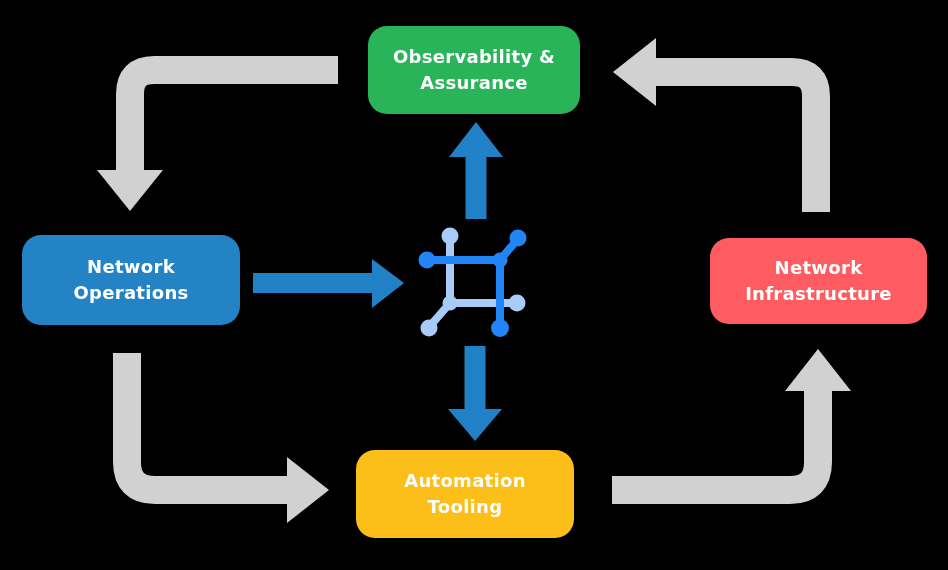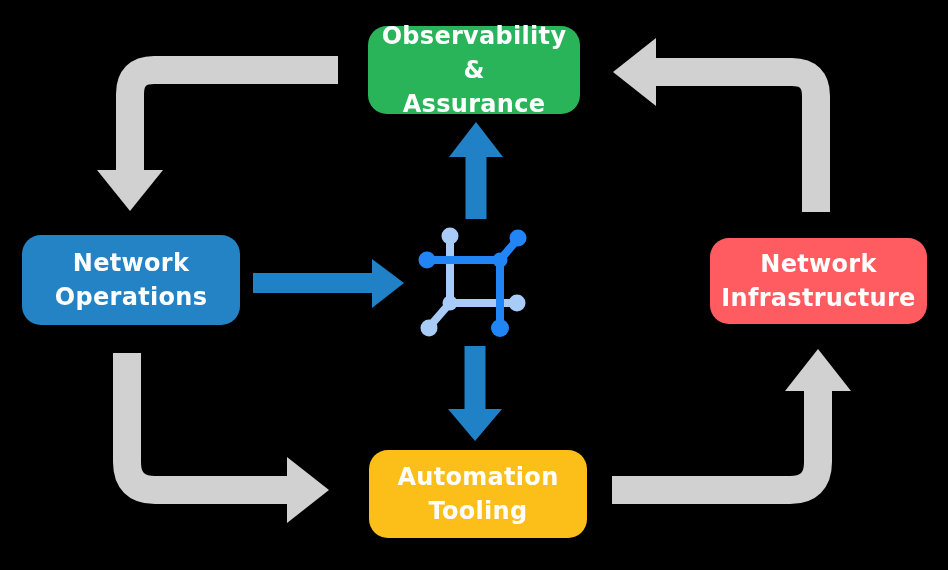--- a/index.html
+++ b/index.html
@@ -23,40 +23,40 @@
     height: 570px;
   }
   .node {
     position: absolute;
     border-radius: 19px;
     display: flex;
     align-items: center;
     justify-content: center;
     text-align: center;
     color: #ffffff;
-    font-size: 24px;
+    font-size: 18px;
     font-weight: 600;
     letter-spacing: 0.3px;
     line-height: 1.42;
     white-space: pre-line;
   }
   .node-observability {
     left: 368px; top: 26px; width: 212px; height: 88px;
     background: #2ab45a;
   }
   .node-operations {
     left: 22px; top: 235px; width: 218px; height: 90px;
     background: #2383c5;
   }
   .node-infrastructure {
     left: 710px; top: 238px; width: 217px; height: 86px;
     background: #fe5c61;
   }
   .node-automation {
-    left: 369px; top: 450px; width: 218px; height: 88px;
+    left: 356px; top: 450px; width: 218px; height: 88px;
     background: #fcbe18;
   }
   .gray-stroke { stroke: #d1d1d1; stroke-width: 28; fill: none; }
   .gray-fill   { fill: #d1d1d1; }
   .blue-stroke { stroke: #2181c6; fill: none; }
   .blue-fill   { fill: #2181c6; }
   .icon-light-line { stroke: #a9cbf7; stroke-width: 8; fill: none; }
   .icon-light-fill { fill: #a9cbf7; }
   .icon-dark-line  { stroke: #2285f5; stroke-width: 8; fill: none; }
   .icon-dark-fill  { fill: #2285f5; }

